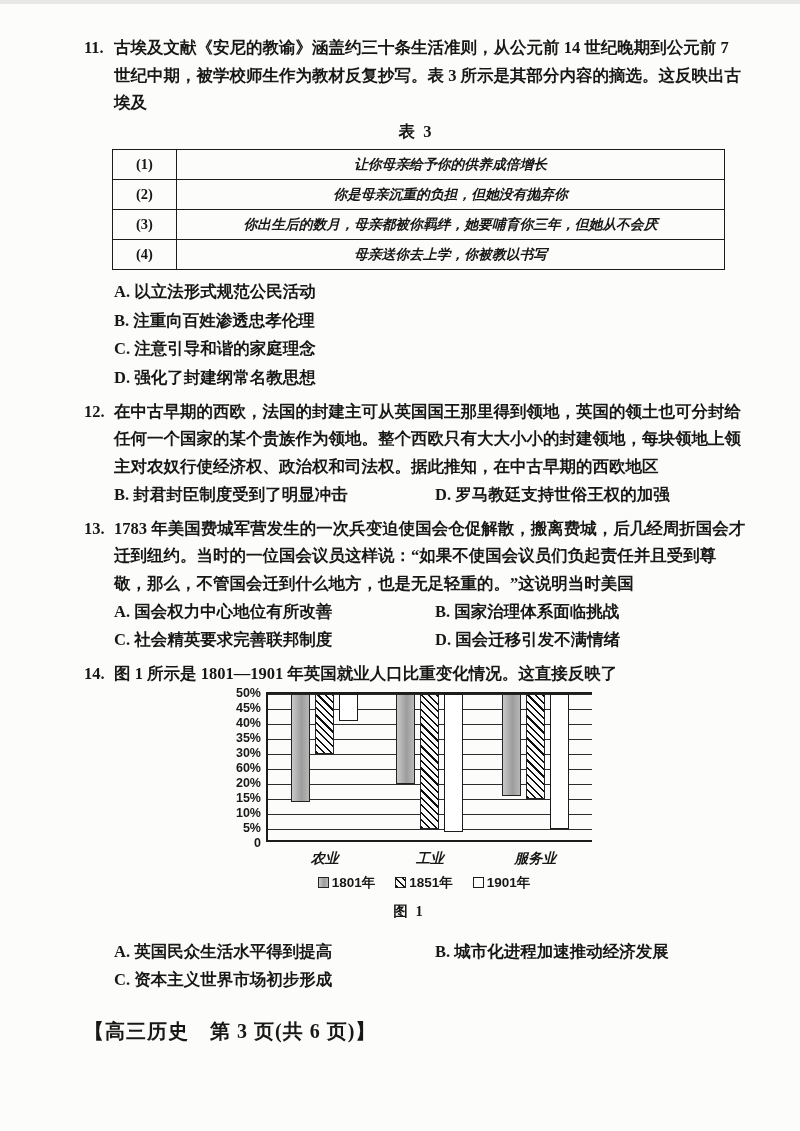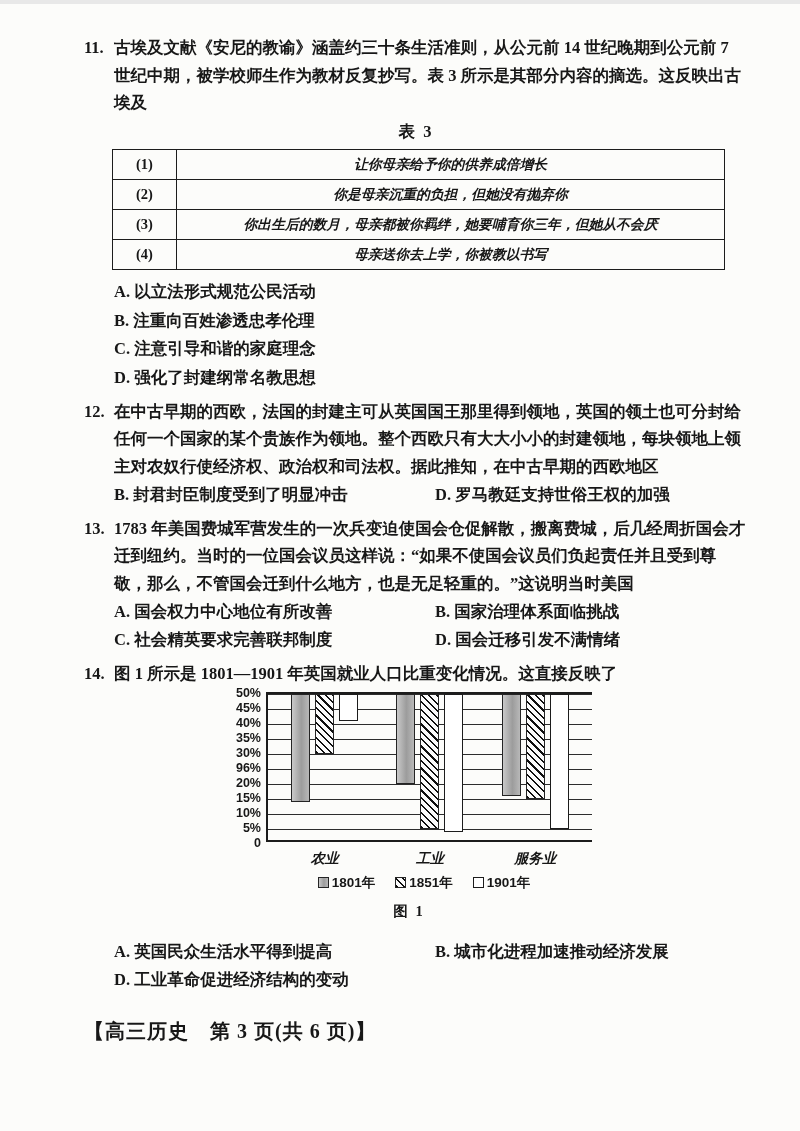--- a/index.html
+++ b/index.html
@@ -134,21 +134,21 @@
     </div>
 
     <figure class="chart">
       <div class="chart-area">
         <div class="y-axis">
             <div class="ytick" style="top: -5px;">50%</div>
             <div class="ytick" style="top: 10px;">45%</div>
             <div class="ytick" style="top: 25px;">40%</div>
             <div class="ytick" style="top: 40px;">35%</div>
             <div class="ytick" style="top: 55px;">30%</div>
-            <div class="ytick" style="top: 70px;">96%</div>
+            <div class="ytick" style="top: 70px;">60%</div>
             <div class="ytick" style="top: 85px;">20%</div>
             <div class="ytick" style="top: 100px;">15%</div>
             <div class="ytick" style="top: 115px;">10%</div>
             <div class="ytick" style="top: 130px;">5%</div>
             <div class="ytick" style="top: 145px;">0</div>
           </div>
         <div class="plot">
             <div class="bar-group">
               <div class="bar s0" style="height: 108px;"></div>
               <div class="bar s1" style="height: 60px;"></div>
@@ -182,21 +182,21 @@
             <span class="swatch s2"></span>
             <span>1901年</span>
           </span>
         </div>
       <figcaption class="fig-caption">图 1</figcaption>
     </figure>
 
     <div class="options two-col">
       <div class="option">A. 英国民众生活水平得到提高</div>
       <div class="option">B. 城市化进程加速推动经济发展</div>
-      <div class="option">D. 工业革命促进经济结构的变动</div>
+      <div class="option">C. 资本主义世界市场初步形成</div>
     </div>
   </section>
 
   <footer class="page-footer">
     <span>【高三历史　第 3 页(共 6 页)】</span>
   </footer>
 
 </div>
 
 </body></html>

